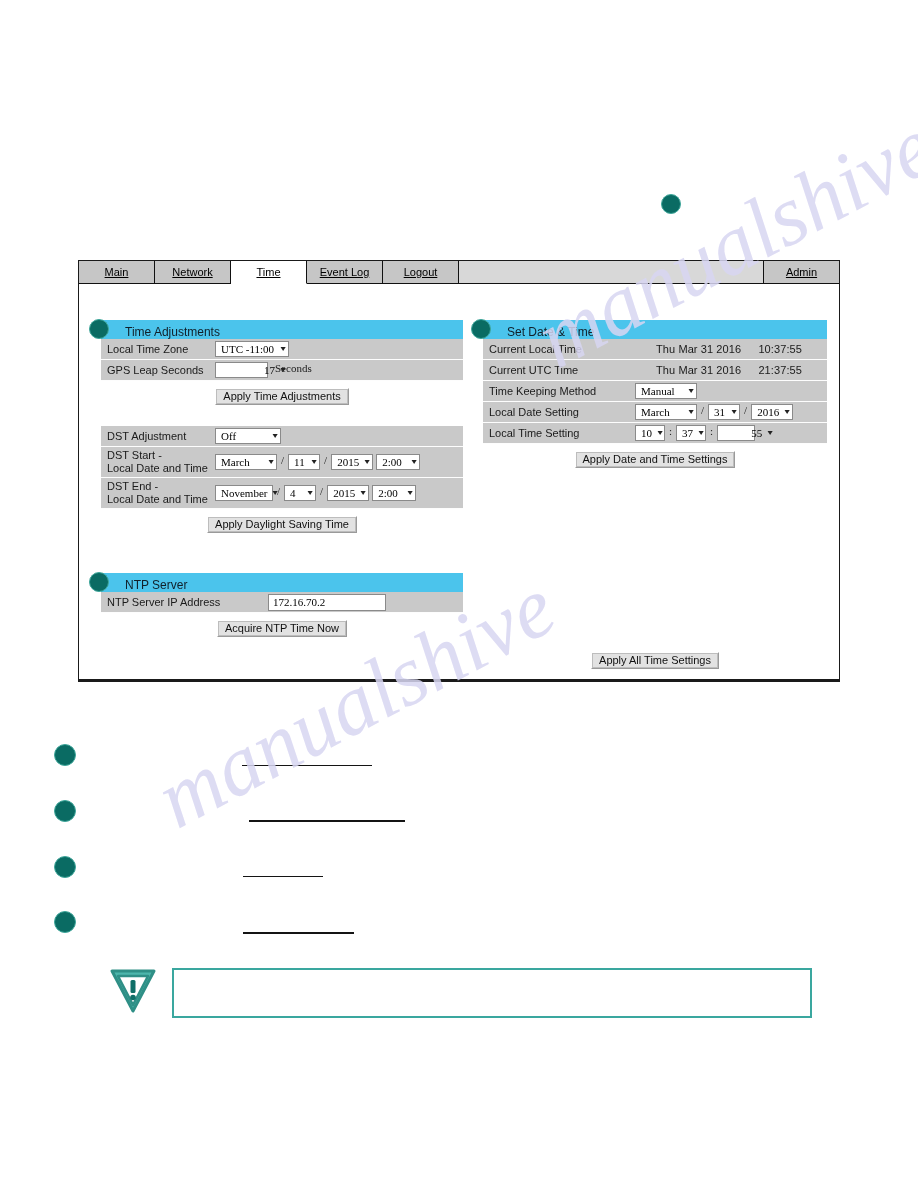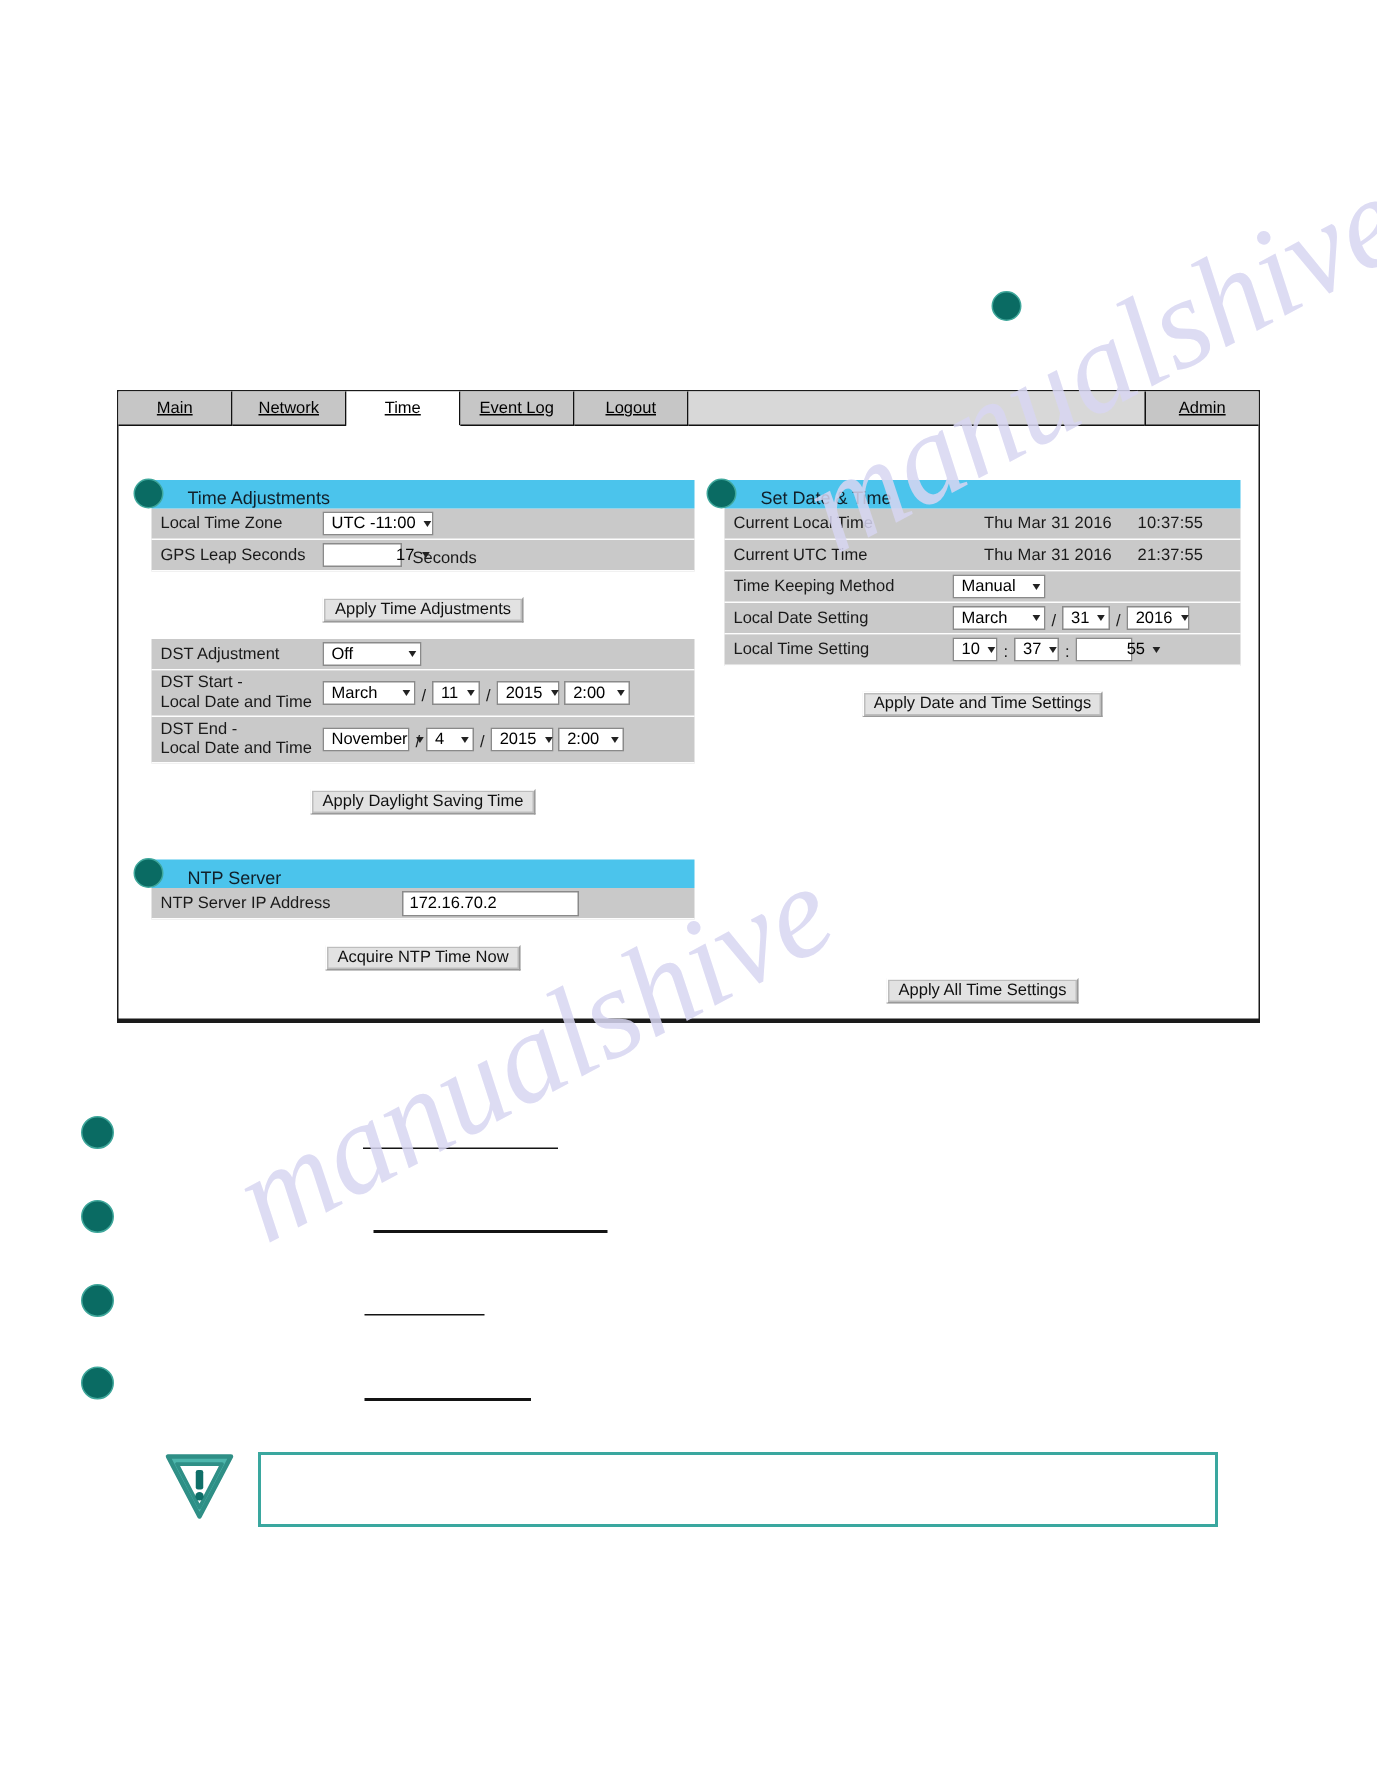--- a/index.html
+++ b/index.html
@@ -163,25 +163,26 @@
   .row .lbl {
     font-size: 11px;
     color: #1a1a1a;
     padding-left: 6px;
     box-sizing: border-box;
     line-height: 1.15;
   }
   .row .val {
     flex: 1;
     display: flex;
-    align-items: flex-end;
+    align-items: flex-start;
     gap: 3px;
     padding-left: 4px;
     box-sizing: border-box;
     font-size: 11px;
+    font-family: Liberation Serif, serif;
   }
   .row.tall { min-height: 31px; }
   .lbl-2line { white-space: pre-line; }
 
   
   .sec-left .lbl  { width: 110px; }
   .sec-right .lbl { width: 148px; }
 
   
   .select {
@@ -241,21 +242,21 @@
     align-items: center;
     padding-left: 4px;
     box-sizing: border-box;
     margin-left: 1px;
   }
 
   
   .btnbar {
     display: flex;
     justify-content: center;
-    margin-top: 17px;
+    margin-top: 7px;
   }
   .btn {
     background: #e2e2e2;
     border: 1px solid #9a9a9a;
     border-top-color: #ffffff;
     border-left-color: #ffffff;
     font-size: 11px;
     color: #111;
     padding: 1px 7px 2px 7px;
     cursor: pointer;

